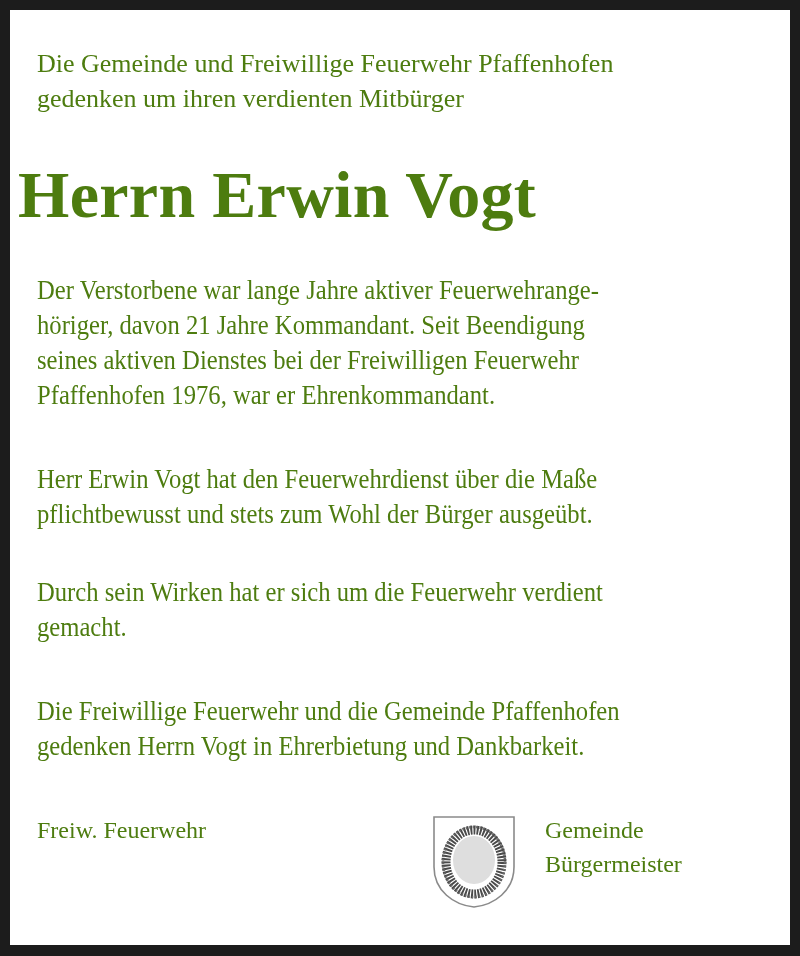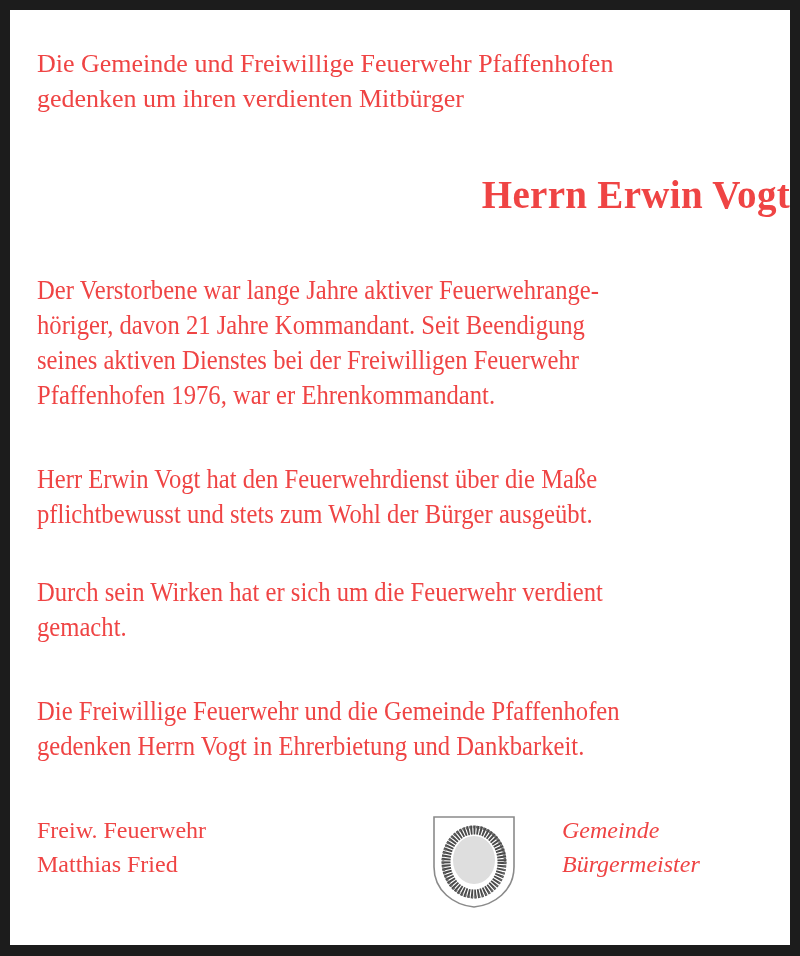--- a/index.html
+++ b/index.html
@@ -7,53 +7,54 @@
     width: 800px; height: 956px;
     background: #1c1c1c;
     position: relative;
     overflow: hidden;
   }
   .sheet {
     position: absolute;
     left: 10px; top: 10px;
     width: 780px; height: 935px;
     background: #ffffff;
-    color: #ef4444;
+    color: #4d7c0f;
     font-family: "Liberation Serif", "DejaVu Serif", serif;
   }
   .intro {
     position: absolute; left: 27px; top: 36px;
     font-size: 26px; line-height: 35px;
     white-space: nowrap;
   }
   .name {
     position: absolute; left: 0; right: 0; top: 150px;
-    text-align: right;
-    font-size: 39px; font-weight: bold; line-height: 70px;
+    text-align: left;
+    font-size: 66px; font-weight: bold; line-height: 70px;
     letter-spacing: 0.3px;
+    padding-left: 8px;
   }
   .para {
     position: absolute; left: 27px;
     font-size: 26.5px; line-height: 35px;
     white-space: nowrap;
     transform-origin: left top;
     transform: scaleX(0.93);
   }
   .p1 { top: 263px; }
   .p2 { top: 452px; }
   .p3 { top: 565px; }
   .p4 { top: 684px; }
   .line { display: block; }
   .sig {
     position: absolute; top: 803px;
     font-size: 24px; line-height: 34px;
     white-space: nowrap;
   }
   .sig-left { left: 27px; }
-  .sig-right { left: 552px; font-style: italic; }
+  .sig-right { left: 535px; }
   .crest {
     position: absolute; left: 422px; top: 805px;
     width: 84px; height: 94px;
   }
 </style>
 </head>
 <body>
 
 <div class="sheet">
 
@@ -81,21 +82,20 @@
     <span class="line">gemacht.</span>
   </div>
 
   <div class="para p4">
     <span class="line">Die Freiwillige Feuerwehr und die Gemeinde Pfaffenhofen</span>
     <span class="line">gedenken Herrn Vogt in Ehrerbietung und Dankbarkeit.</span>
   </div>
 
   <div class="sig sig-left">
     <span class="line">Freiw. Feuerwehr</span>
-    <span class="line">Matthias Fried</span>
   </div>
 
   <div class="crest">
     <svg width="84" height="94" viewBox="0 0 84 94" xmlns="http://www.w3.org/2000/svg">
       <path d="M2 2 H82 V52 C82 76 62 90 42 92 C22 90 2 76 2 52 Z" fill="#ffffff" stroke="#8a8a8a" stroke-width="1.6"></path>
       <g fill="none" stroke="#4a4a4a">
         <ellipse cx="42" cy="47" rx="28" ry="32" stroke-width="9" stroke-dasharray="2 1.2"></ellipse>
         <ellipse cx="42" cy="47" rx="31" ry="35" stroke-width="2.5" stroke="#6a6a6a" stroke-dasharray="1.5 2"></ellipse>
       </g>
       <ellipse cx="42" cy="45" rx="21" ry="24" fill="#dedede"></ellipse>

